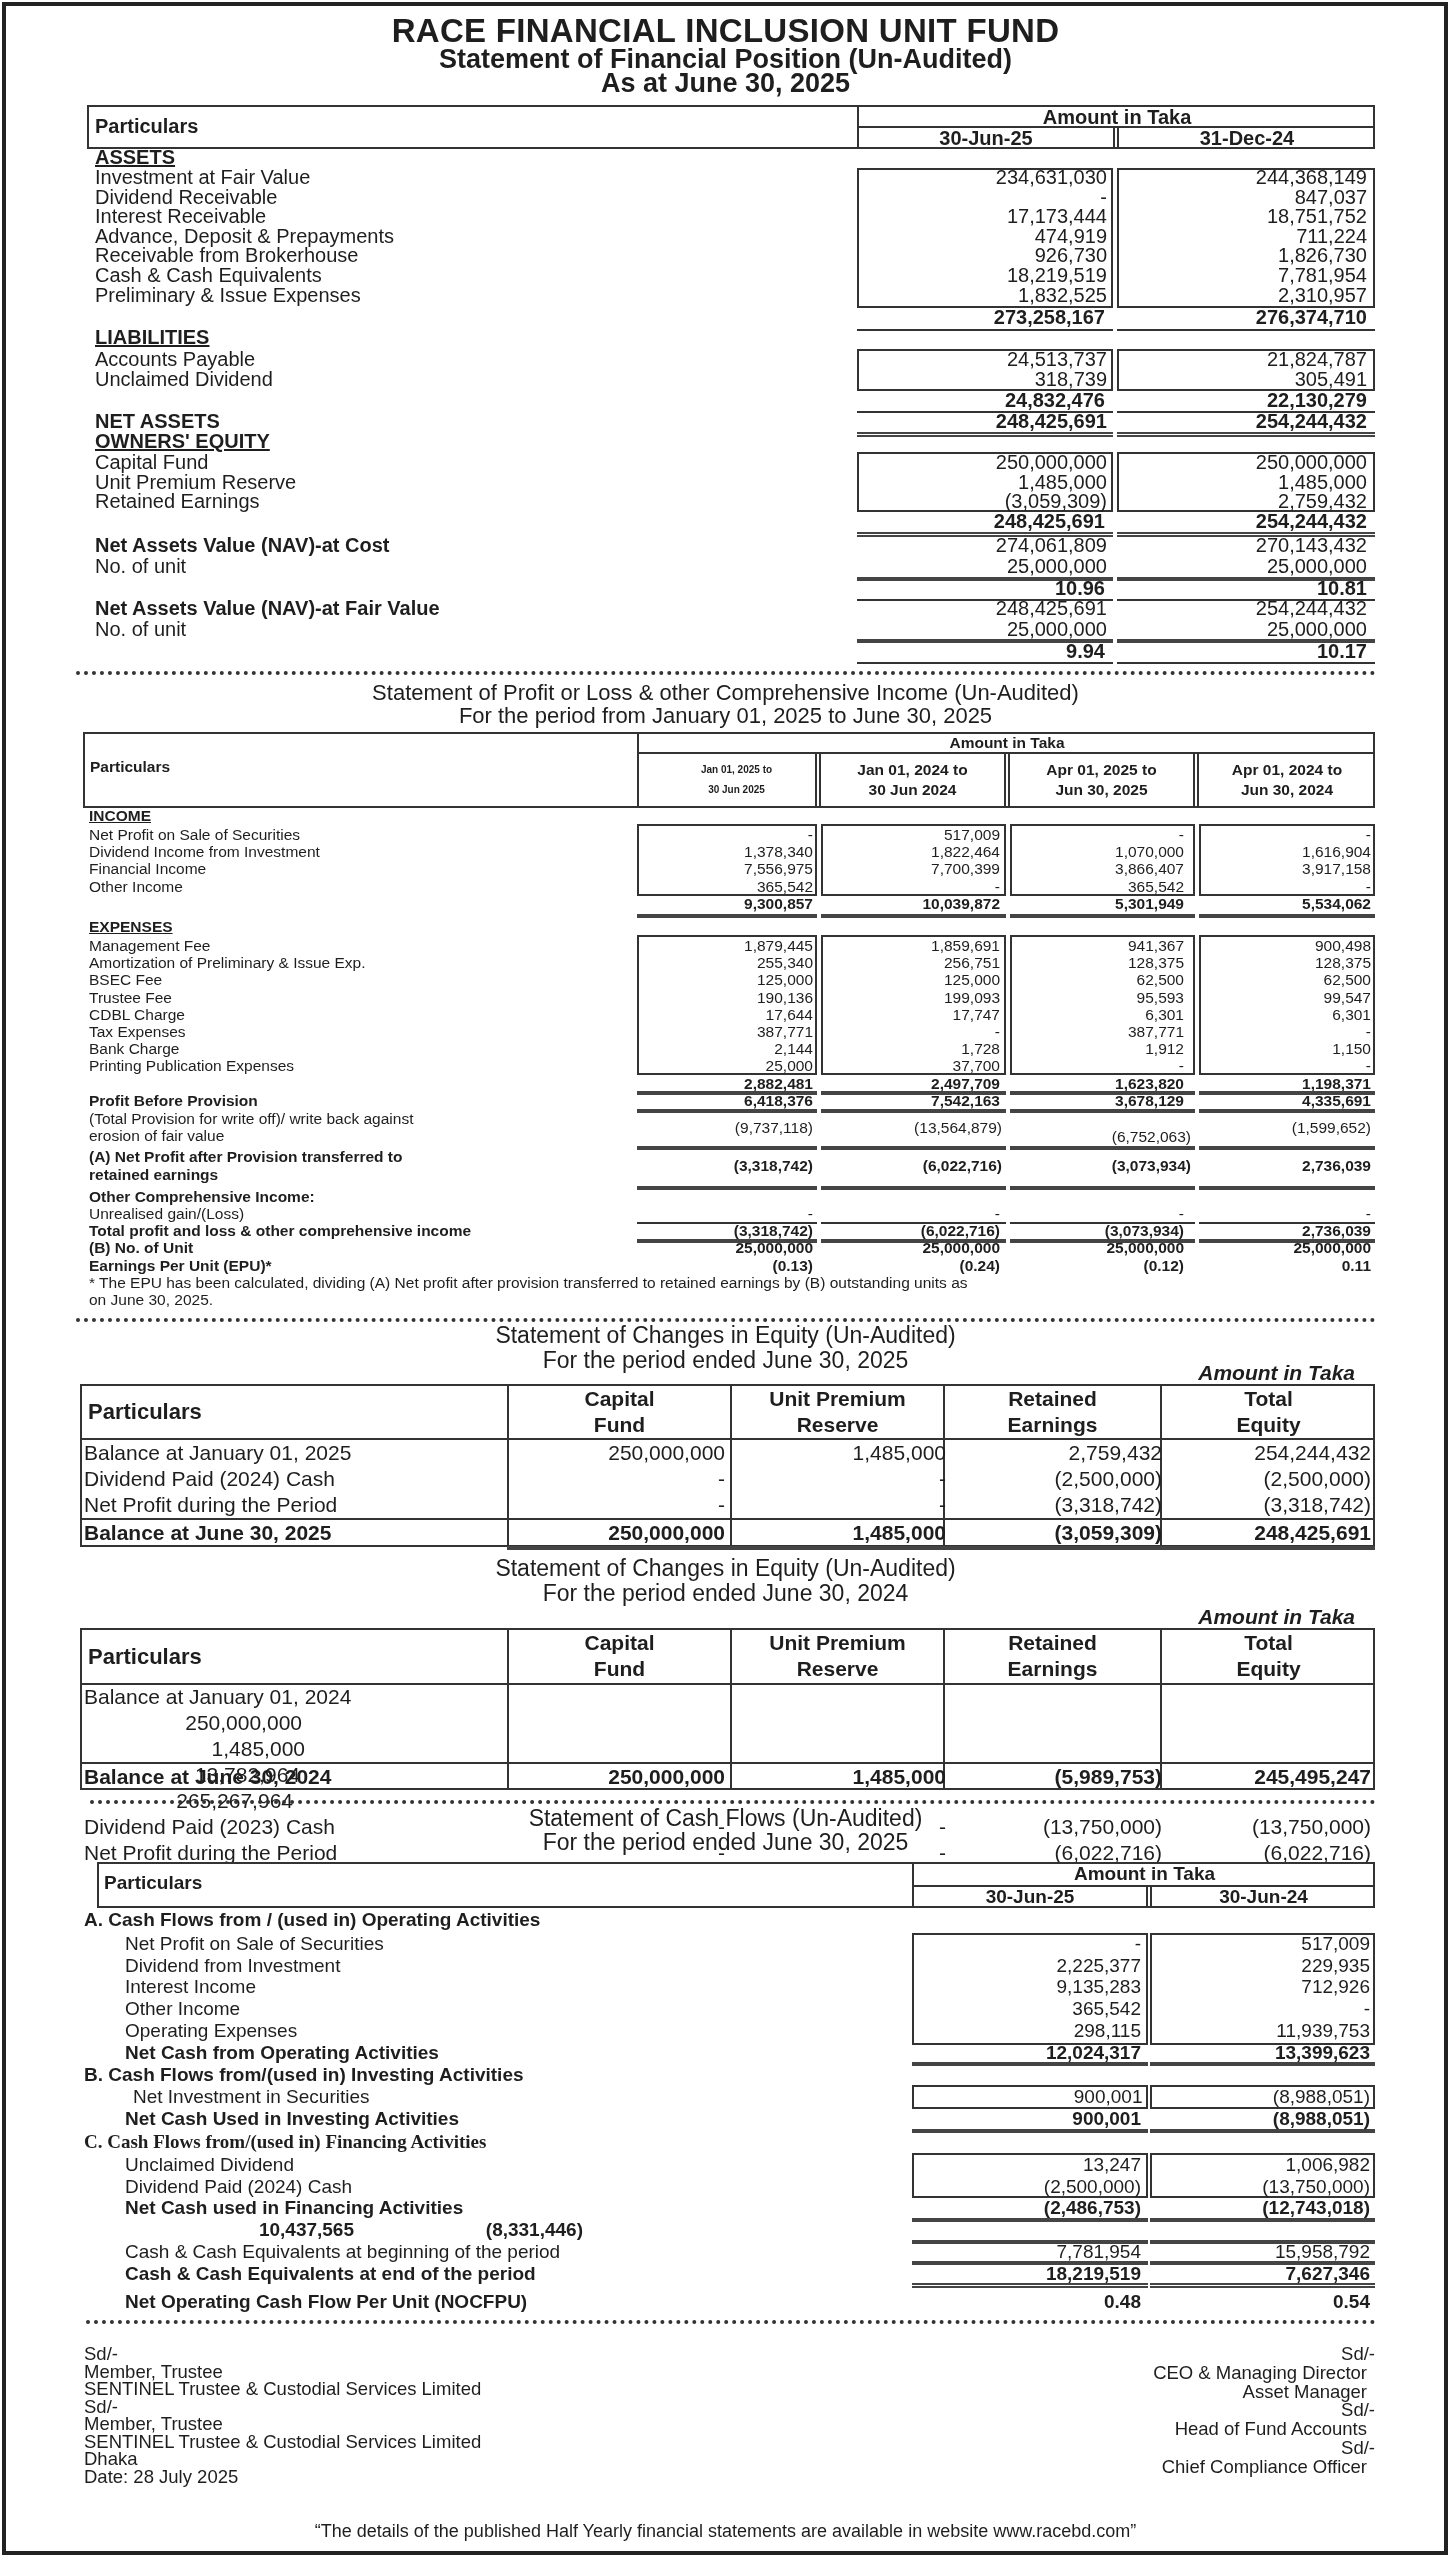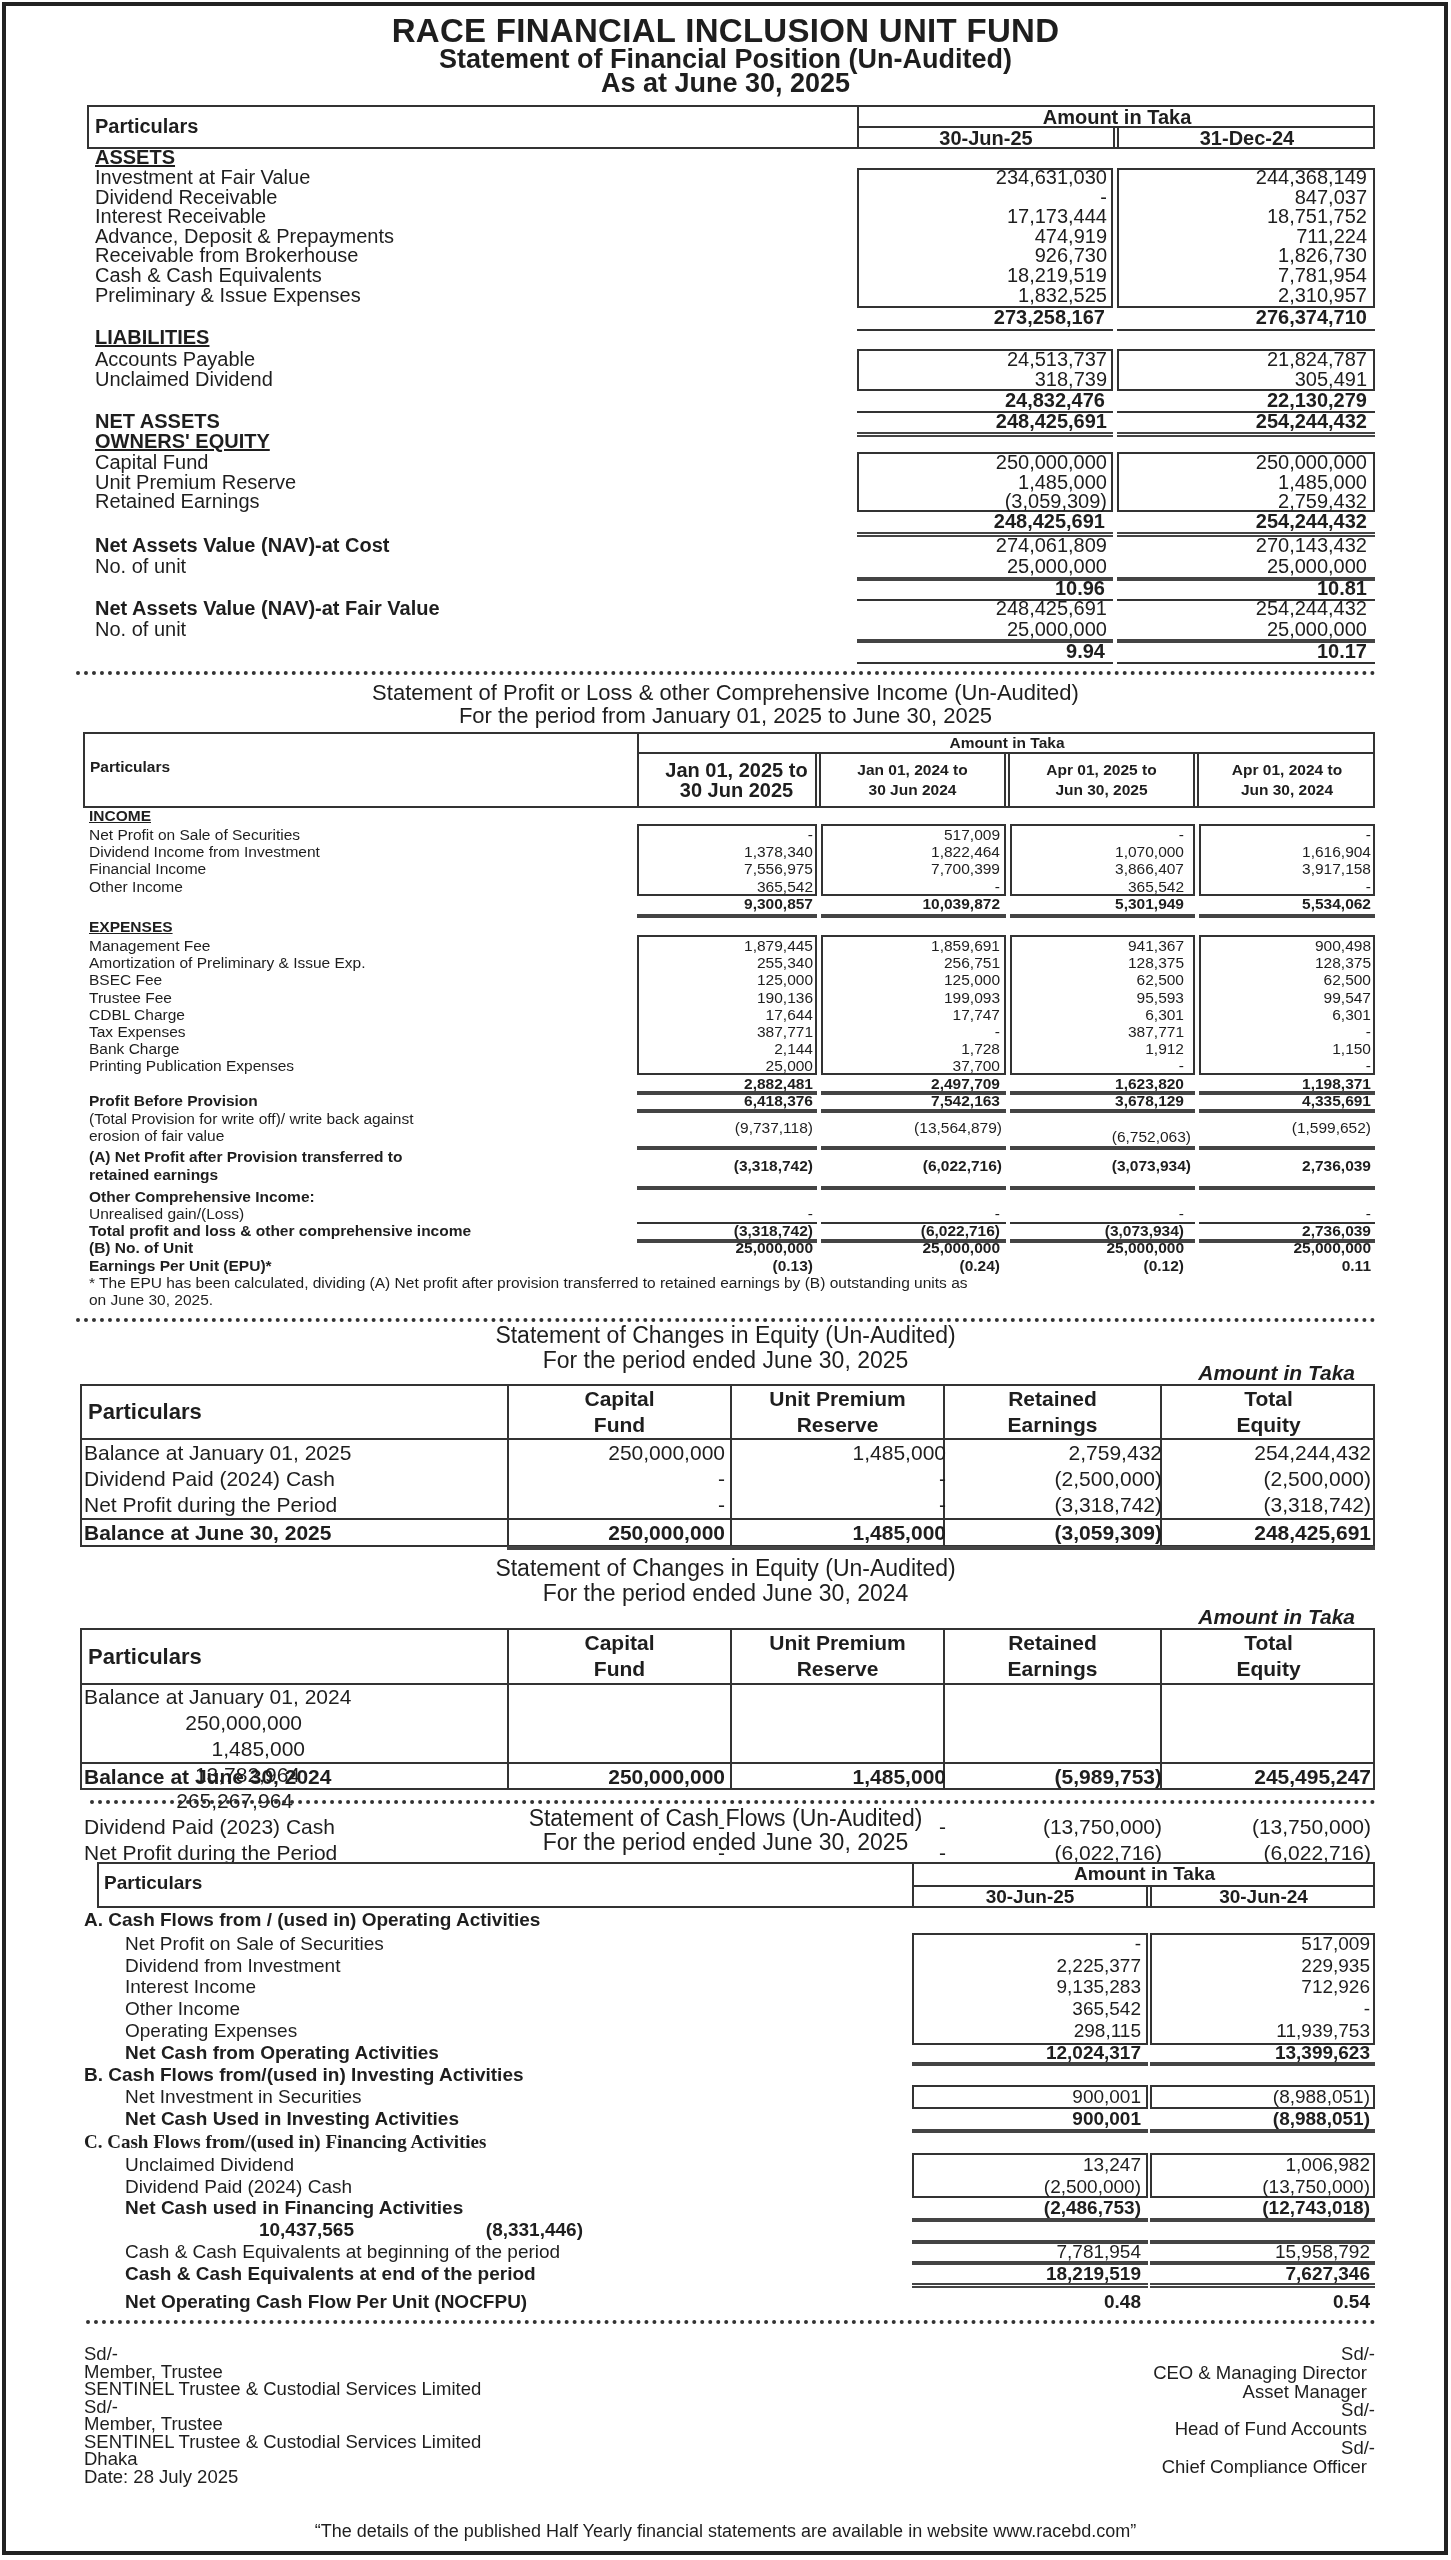--- a/index.html
+++ b/index.html
@@ -180,21 +180,21 @@
 <div class="abs center stitle" style="left:0;width:1451px;top:703px;">For the period from January 01, 2025 to June 30, 2025</div>
 
 <div class="box" style="left:83px;top:732px;width:1292px;height:76px;"></div>
 <div class="abs b" style="left:90px;top:758px;font-size:15.5px;">Particulars</div>
 <div class="abs" style="left:637px;top:732px;width:2px;height:76px;background:#333;"></div>
 <div class="abs center b" style="left:639px;top:734px;width:736px;font-size:15.5px;">Amount in Taka</div>
 <div class="hline" style="left:639px;top:752px;width:736px;"></div>
 <div class="abs" style="left:815px;top:752px;width:6px;height:56px;border-left:2px solid #333;border-right:2px solid #333;"></div>
 <div class="abs" style="left:1004px;top:752px;width:6px;height:56px;border-left:2px solid #333;border-right:2px solid #333;"></div>
 <div class="abs" style="left:1193px;top:752px;width:6px;height:56px;border-left:2px solid #333;border-right:2px solid #333;"></div>
-<div class="abs center b" style="left:639px;top:760px;width:176px;font-size:20px;line-height:20px;padding-left:19px;">
+<div class="abs center b" style="left:639px;top:760px;width:176px;font-size:10px;line-height:20px;padding-left:19px;">
     <div>Jan 01, 2025 to</div>
     <div>30 Jun 2025</div>
   </div>
 <div class="abs center b" style="left:821px;top:760px;width:183px;font-size:15.5px;line-height:20px;">
     <div>Jan 01, 2024 to</div>
     <div>30 Jun 2024</div>
   </div>
 <div class="abs center b" style="left:1010px;top:760px;width:183px;font-size:15.5px;line-height:20px;">
     <div>Apr 01, 2025  to</div>
     <div>Jun 30, 2025</div>
@@ -580,21 +580,21 @@
         <div class="num b" style="width:229px">13,399,623</div>
       </div>
   </div>
   <div class="dline" style="left:912px;top:2062px;width:236px;height:4px;"></div>
   <div class="dline" style="left:1150px;top:2062px;width:225px;height:4px;"></div>
 
   <div class="abs lab b" style="left:84px;top:2064px;">B.  Cash Flows from/(used in) Investing Activities</div>
   <div class="box" style="left:912px;top:2085px;width:236px;height:24px;"></div>
   <div class="box" style="left:1150px;top:2085px;width:225px;height:24px;"></div>
   <div class="abs" style="left:125px;top:2086px;width:1245px;">
-    <div style="display:flex;">
+    <div style="display:flex;margin-left:8px;">
         <div class="lab" style="width:787px">Net Investment in Securities</div>
         <div class="num" style="width:229px">900,001</div>
         <div class="num" style="width:229px">(8,988,051)</div>
       </div>
     <div style="display:flex;">
         <div class="lab b" style="width:787px">Net Cash Used in Investing Activities</div>
         <div class="num b" style="width:229px">900,001</div>
         <div class="num b" style="width:229px">(8,988,051)</div>
       </div>
   </div>

